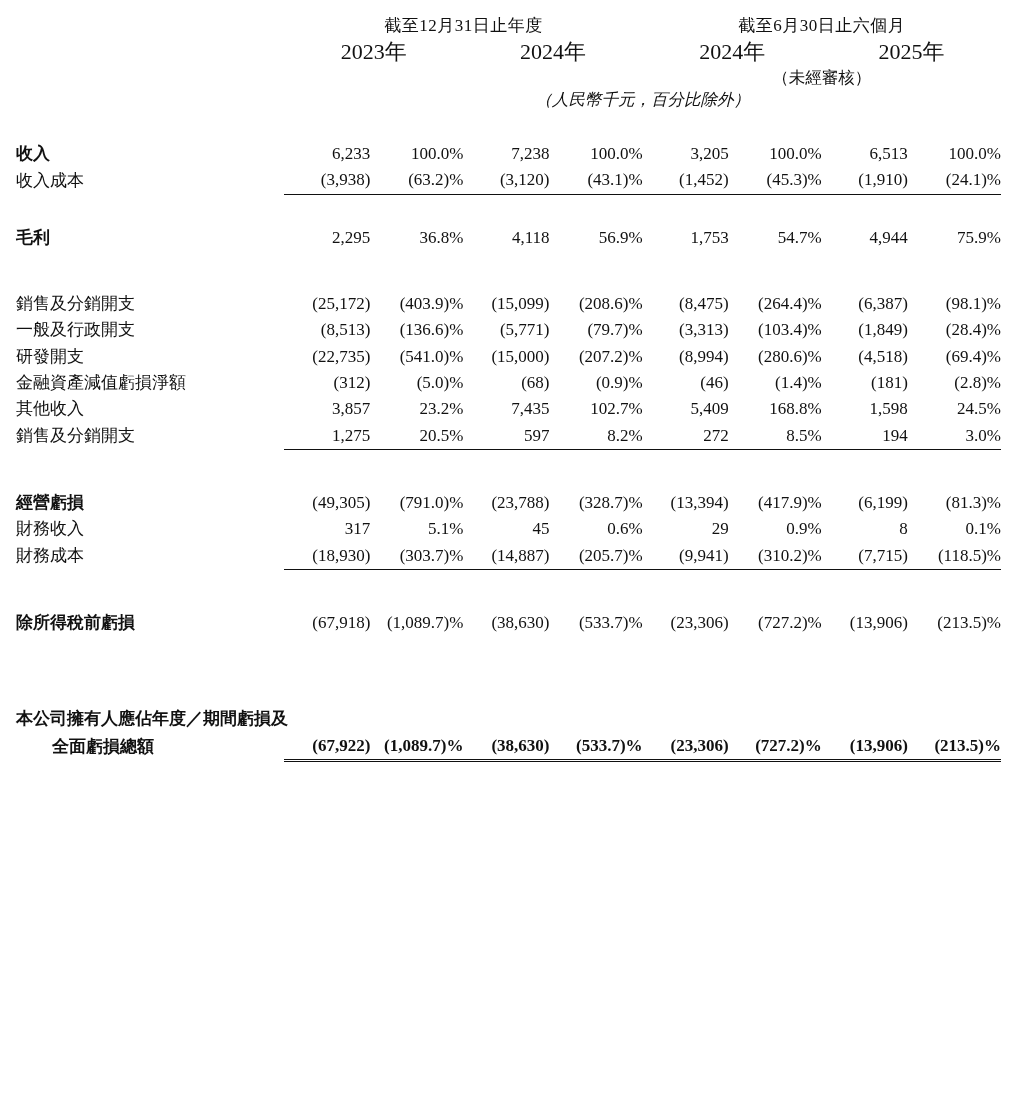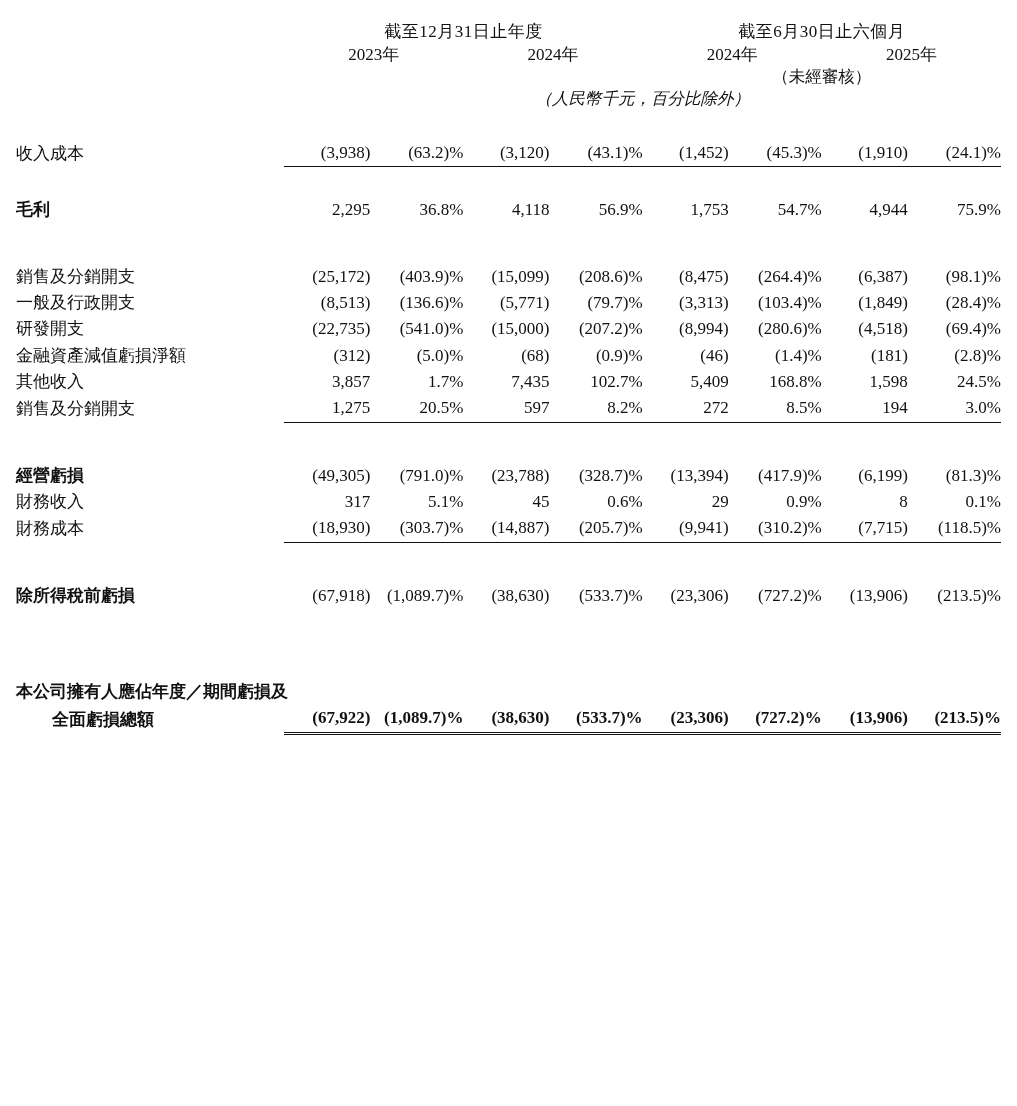--- a/index.html
+++ b/index.html
@@ -19,21 +19,21 @@
     width: 1017px;
     height: 1106px;
     position: relative;
     box-sizing: border-box;
     padding: 0;
   }
   table.fin {
     border-collapse: collapse;
     width: 985px;
     margin-left: 16px;
-    margin-top: 20px;
+    margin-top: 14px;
     table-layout: fixed;
   }
   table.fin td, table.fin th {
     padding: 0;
     vertical-align: bottom;
     font-weight: normal;
   }
   
   col.c-label { width: 268px; }
   col.c-num   { width: 86px; }
@@ -42,21 +42,21 @@
   .hdr-group {
     text-align: center;
     font-size: 17px;
     font-weight: bold;
     letter-spacing: 0.5px;
     padding-bottom: 14px;
     white-space: nowrap;
   }
   .hdr-year {
     text-align: center;
-    font-size: 17px;
+    font-size: 22px;
     font-weight: bold;
     padding-bottom: 8px;
     white-space: nowrap;
   }
   .hdr-note {
     text-align: center;
     font-size: 16.5px;
     font-style: italic;
     padding-top: 14px;
     padding-bottom: 4px;
@@ -146,20 +146,31 @@
 
   <tr>
     <td></td>
     <td class="hdr-note" colspan="8">（人民幣千元，百分比除外）</td>
   </tr>
 
   <tr class="sp-lg">
           <td colspan="9"></td>
         </tr>
 
+  <tr>
+    <td class="rowlabel bold">收入</td>
+    <td class="num">6,233</td>
+    <td class="pct">100.0%</td>
+    <td class="num">7,238</td>
+    <td class="pct">100.0%</td>
+    <td class="num">3,205</td>
+    <td class="pct">100.0%</td>
+    <td class="num">6,513</td>
+    <td class="pct">100.0%</td>
+  </tr>
 
   <tr>
     <td class="rowlabel">收入成本</td>
     <td class="num uline">(3,938)</td>
     <td class="pct uline">(63.2)%</td>
     <td class="num uline">(3,120)</td>
     <td class="pct uline">(43.1)%</td>
     <td class="num uline">(1,452)</td>
     <td class="pct uline">(45.3)%</td>
     <td class="num uline">(1,910)</td>
@@ -233,21 +244,21 @@
     <td class="pct">(0.9)%</td>
     <td class="num">(46)</td>
     <td class="pct">(1.4)%</td>
     <td class="num">(181)</td>
     <td class="pct">(2.8)%</td>
   </tr>
 
   <tr>
     <td class="rowlabel">其他收入</td>
     <td class="num">3,857</td>
-    <td class="pct">1.7%</td>
+    <td class="pct">23.2%</td>
     <td class="num">7,435</td>
     <td class="pct">102.7%</td>
     <td class="num">5,409</td>
     <td class="pct">168.8%</td>
     <td class="num">1,598</td>
     <td class="pct">24.5%</td>
   </tr>
 
   <tr>
     <td class="rowlabel">銷售及分銷開支</td>

